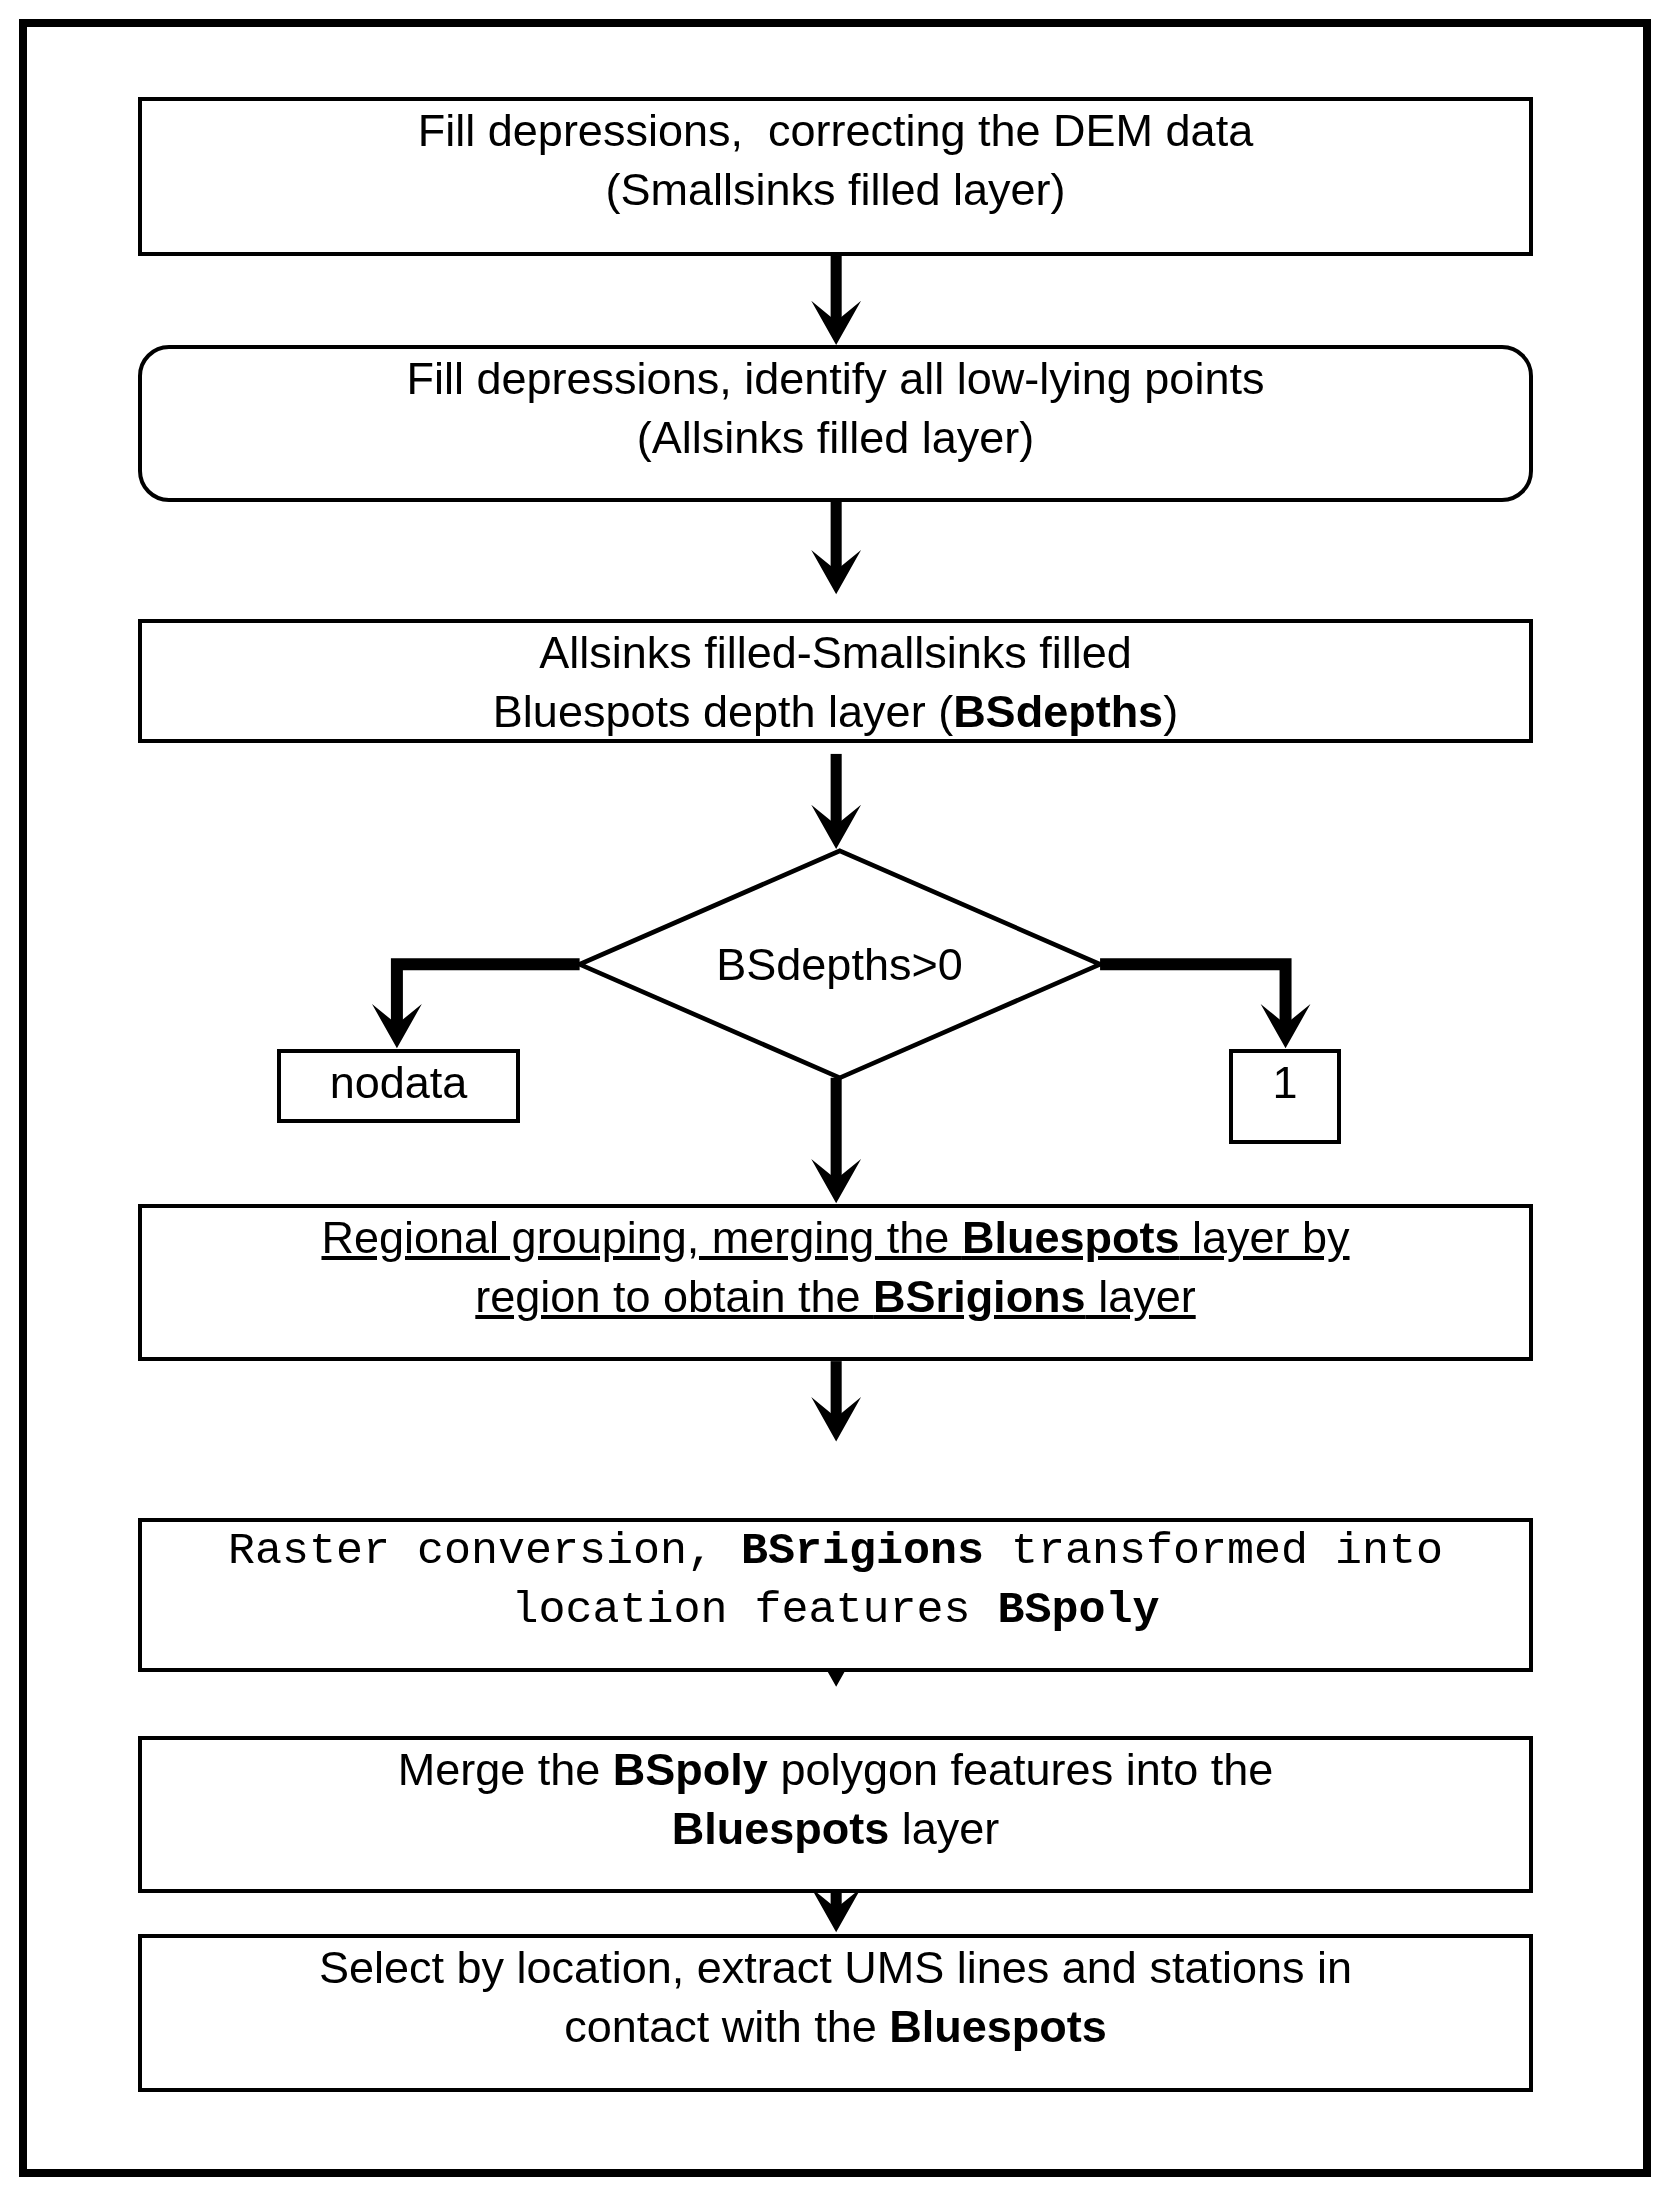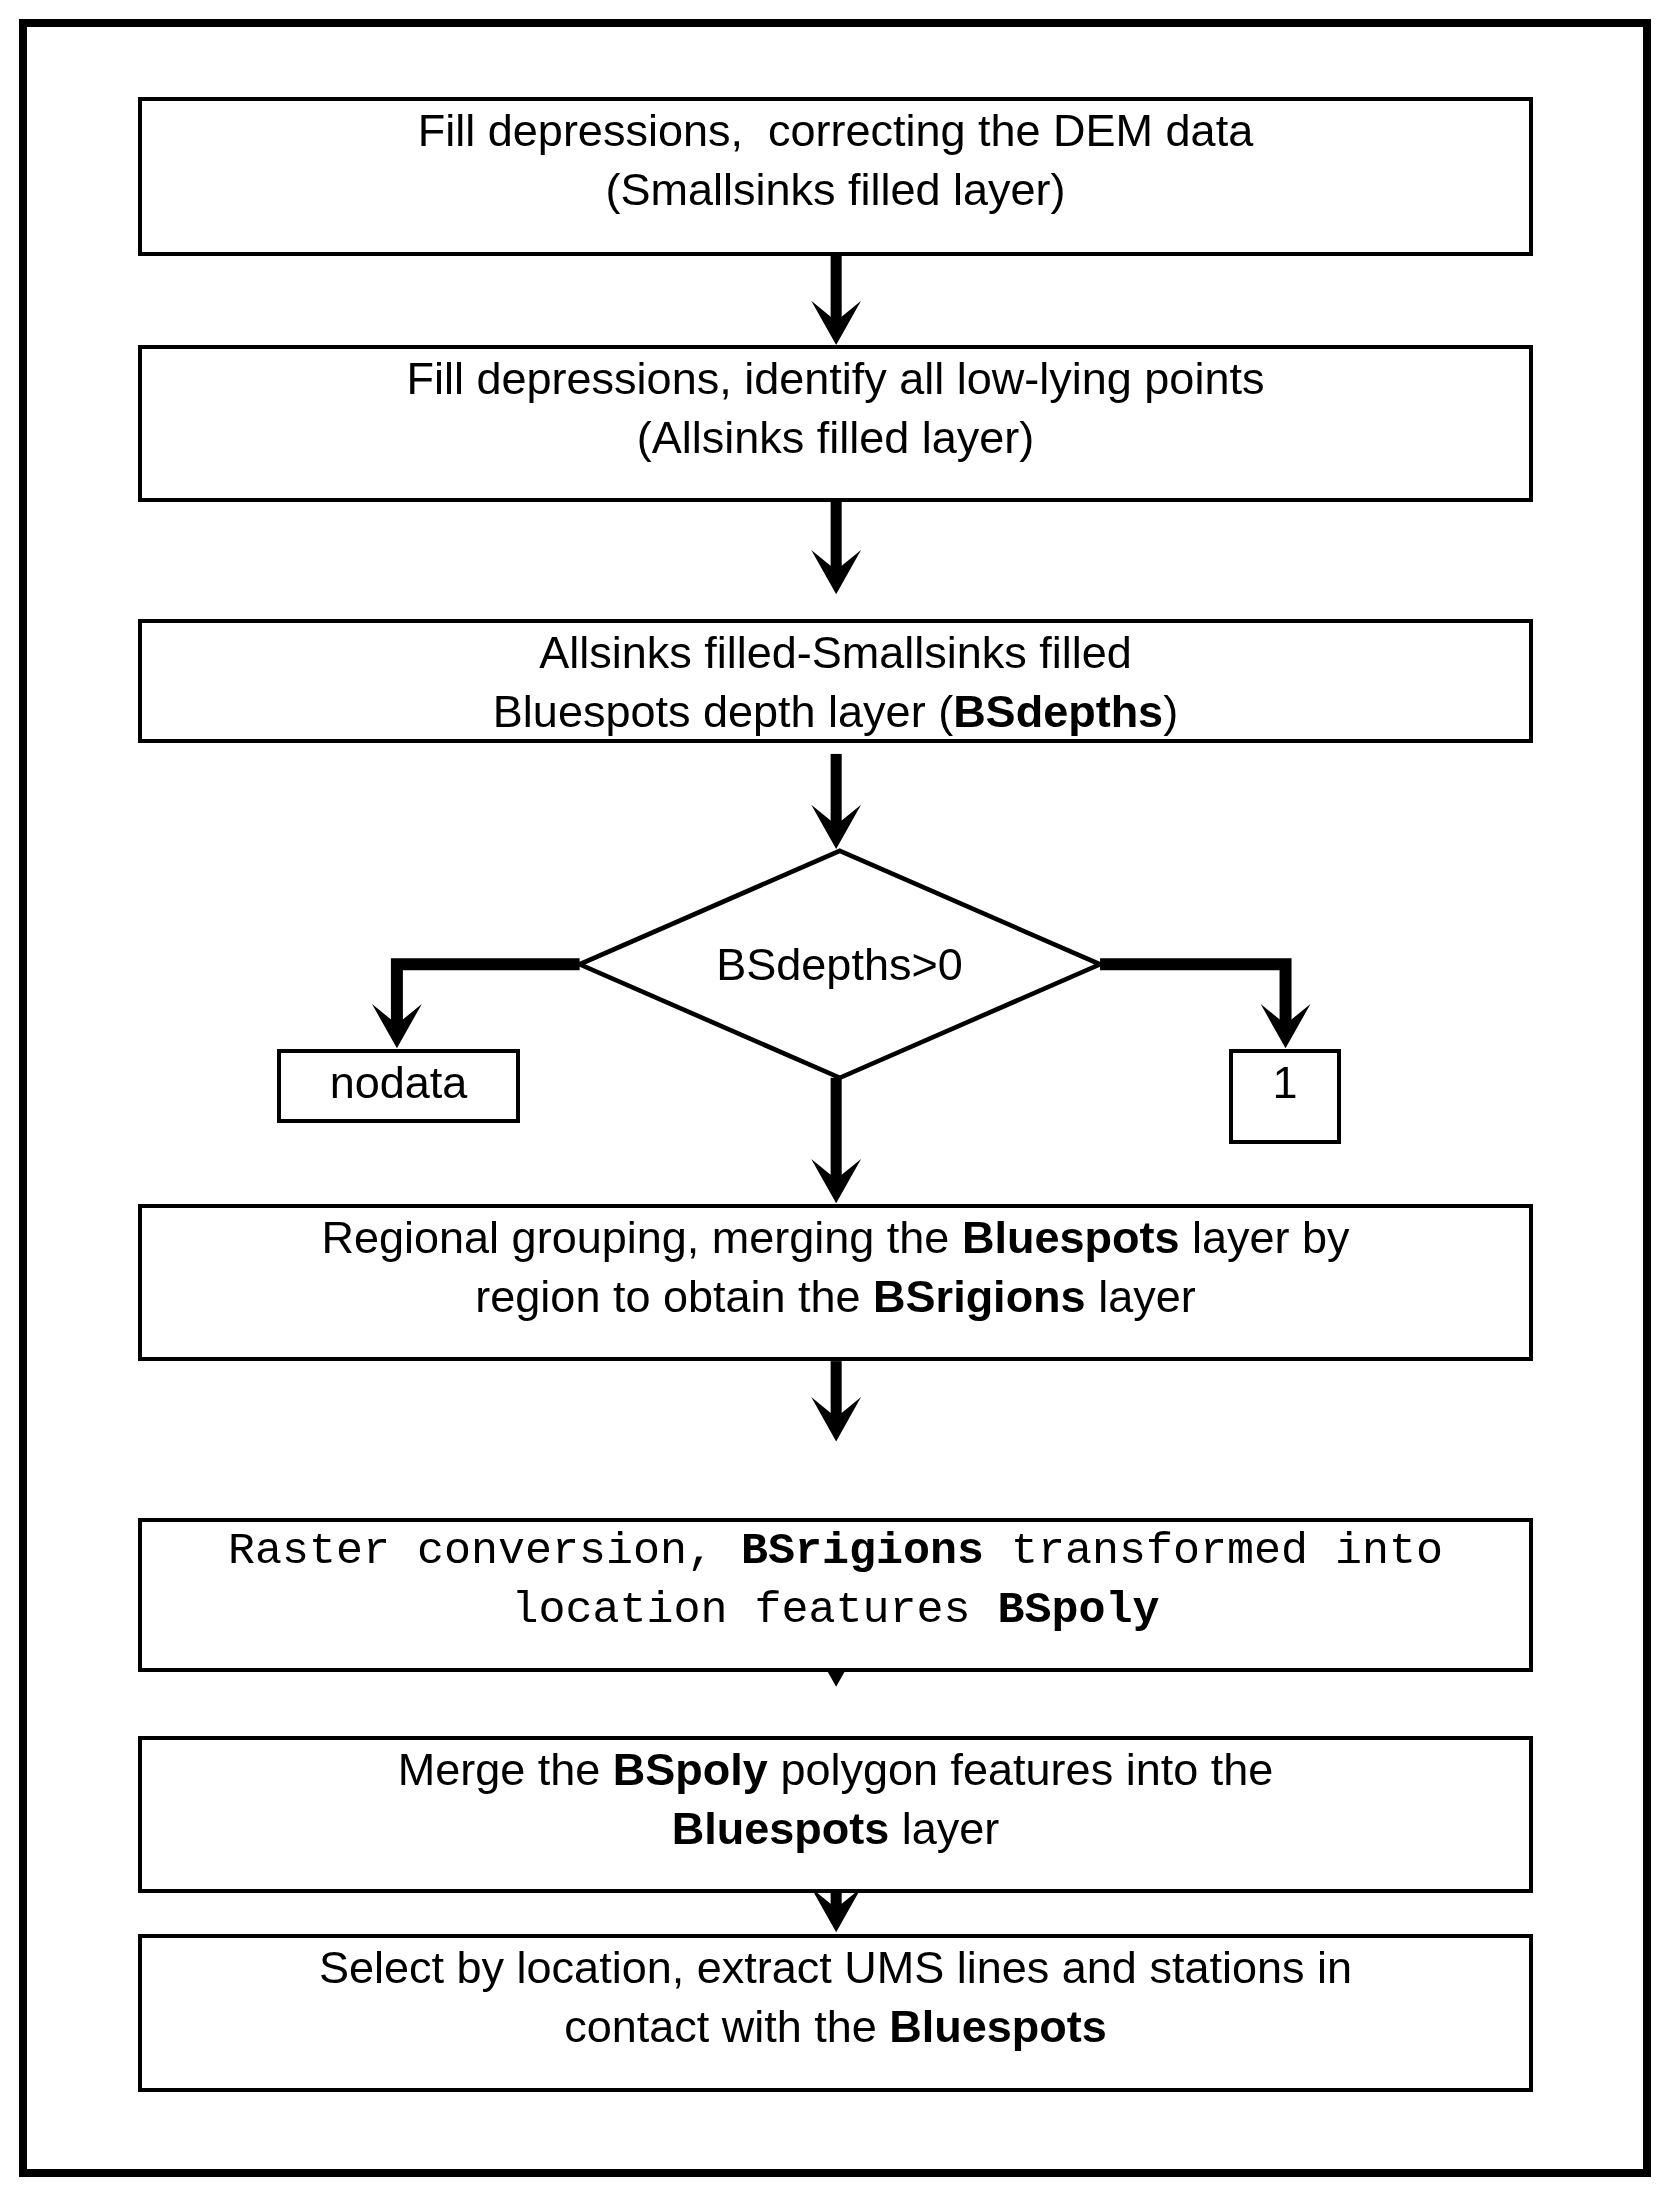--- a/index.html
+++ b/index.html
@@ -28,23 +28,23 @@
     border:4.6px solid #000000;
     display:flex;flex-direction:column;
     justify-content:flex-start;align-items:center;
     text-align:center;
     font-size:45px;line-height:59px;
     white-space:pre-wrap;
   }
   .box .b{font-weight:bold;}
   .wide{left:138px;width:1395px;}
   .box-step1{top:97px;height:159px;}
-  .box-step2{top:345px;height:157px;}
+  .box-step2{top:345px;height:157px;border-radius:31px;}
   .box-step3{top:619px;height:124px;}
-  .box-step4{top:1204px;height:157px;}
+  .box-step4{top:1204px;height:157px;text-decoration:underline;}
   .box-step5{top:1518px;height:154px;font-family:Liberation Mono, monospace;}
   .box-step6{top:1689px;height:157px;margin-top:47px;}
   .box-step7{top:1934px;height:158px;}
   .box-nodata{left:277px;top:1049px;width:243px;height:74px;}
   .box-one{left:1229px;top:1049px;width:112px;height:95px;}
   .decision-label{
     position:absolute;
     left:655px;top:935px;width:369px;height:59px;
     display:flex;justify-content:center;align-items:center;
     text-align:center;

